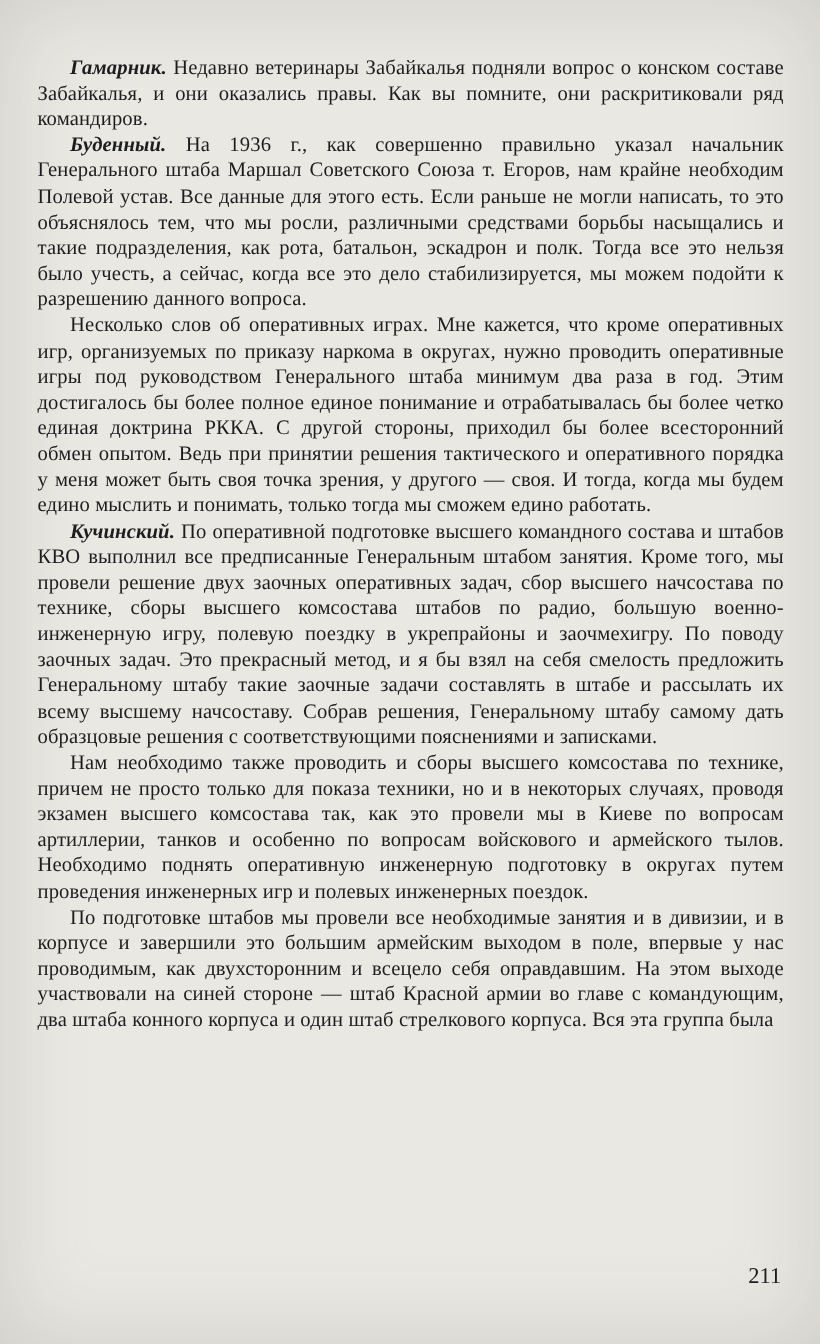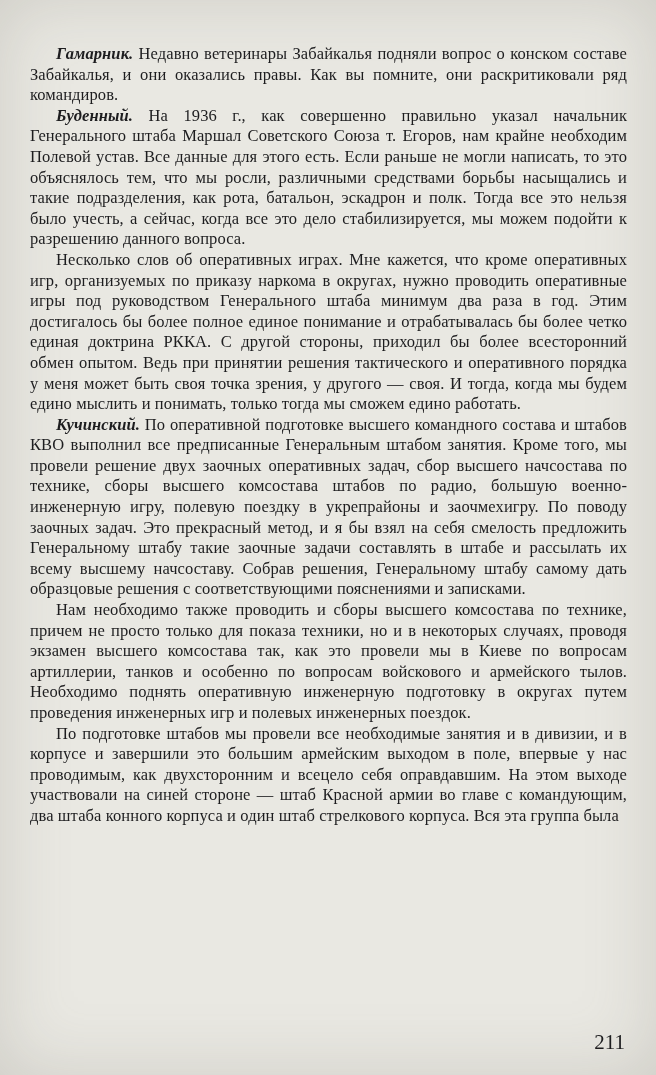--- a/index.html
+++ b/index.html
@@ -36,22 +36,22 @@
     font-weight:bold;
     font-style:italic;
   }
   .citation{
     font-style:italic;
     margin:13px 0 13px 0;
     text-align:left;
   }
   .pageno{
     position:absolute;
-    right:31px;bottom:20px;
-    font-size:21px;
+    right:31px;bottom:44px;
+    font-size:18px;
     color:var(--ink);
   }
 </style>
 </head>
 <body>
 
 <div class="page">
   <div class="text-block">
 
     <p><span class="lead">Гамарник.</span> <span>Недавно ветеринары Забайкалья подняли вопрос о конском составе Забайкалья, и они оказались правы. Как вы помните, они раскритиковали ряд командиров.</span></p>

